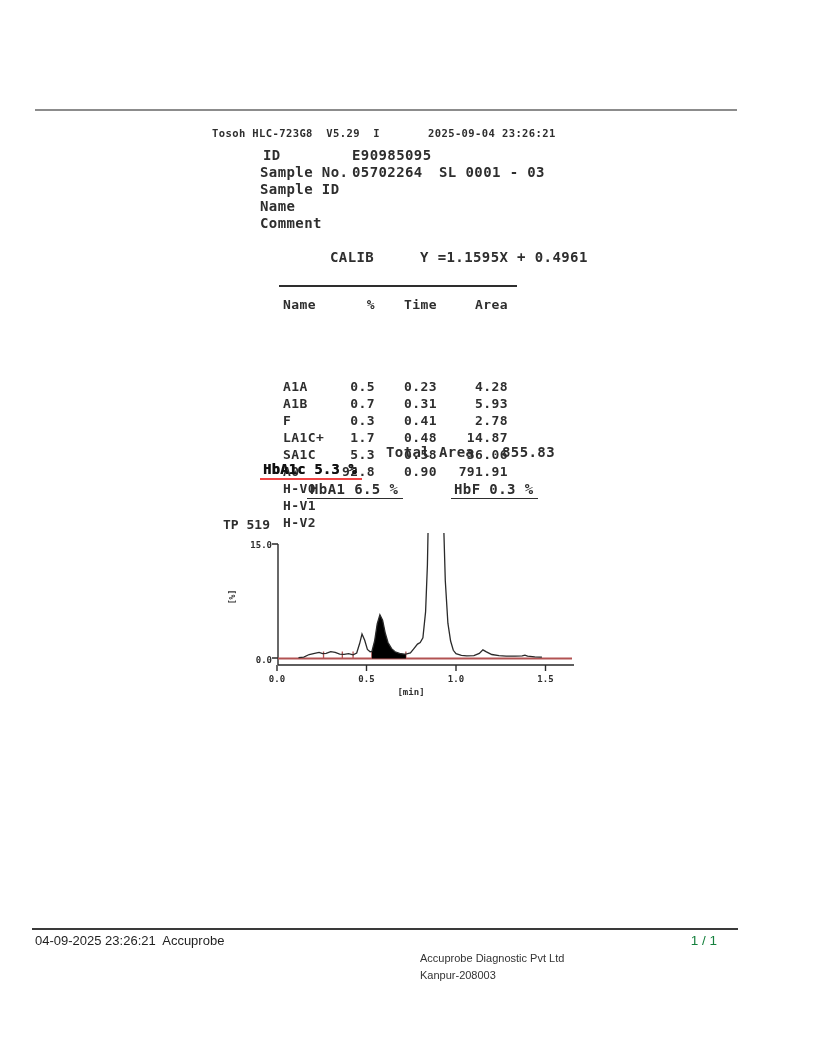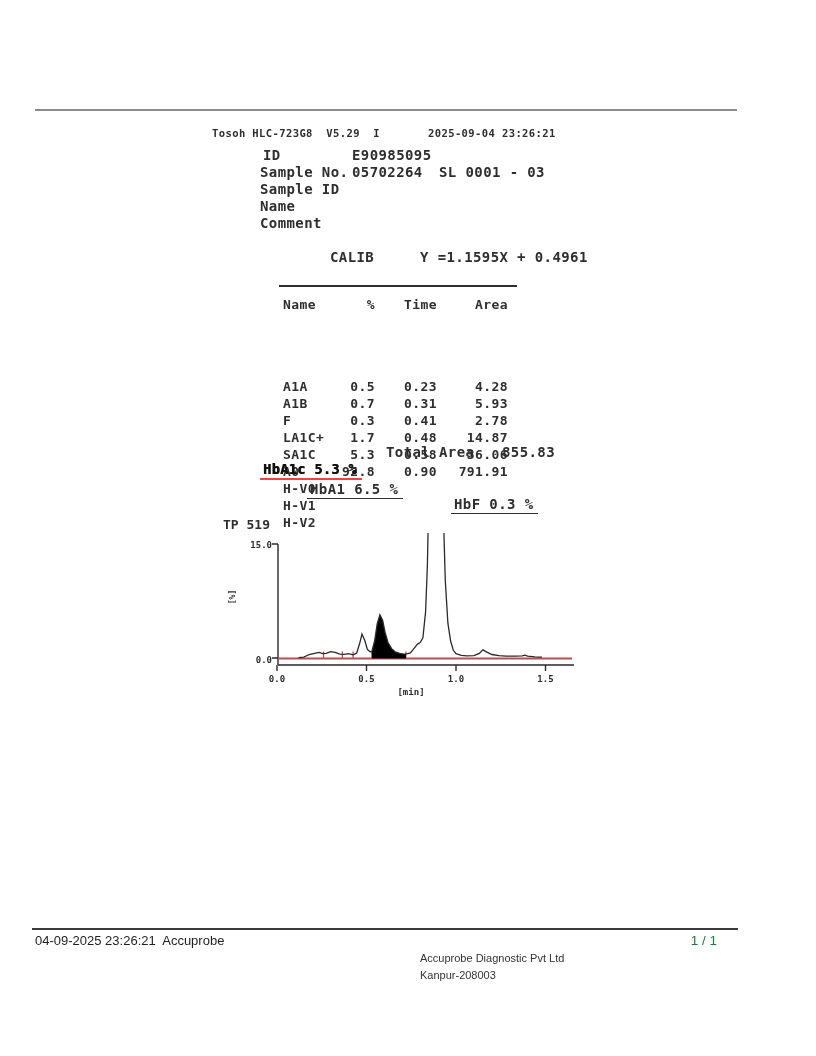--- a/index.html
+++ b/index.html
@@ -70,21 +70,21 @@
     <div style="height:5px;"></div>
     <div id="peak-table-body"><div class="row"><span class="c c-name">A1A</span><span class="c c-pct">0.5</span><span class="c c-time">0.23</span><span class="c c-area">4.28</span></div><div class="row"><span class="c c-name">A1B</span><span class="c c-pct">0.7</span><span class="c c-time">0.31</span><span class="c c-area">5.93</span></div><div class="row"><span class="c c-name">F</span><span class="c c-pct">0.3</span><span class="c c-time">0.41</span><span class="c c-area">2.78</span></div><div class="row"><span class="c c-name">LA1C+</span><span class="c c-pct">1.7</span><span class="c c-time">0.48</span><span class="c c-area">14.87</span></div><div class="row"><span class="c c-name">SA1C</span><span class="c c-pct">5.3</span><span class="c c-time">0.58</span><span class="c c-area">36.06</span></div><div class="row"><span class="c c-name">A0</span><span class="c c-pct">92.8</span><span class="c c-time">0.90</span><span class="c c-area">791.91</span></div><div class="row"><span class="c c-name">H-V0</span><span class="c c-pct"></span><span class="c c-time"></span><span class="c c-area"></span></div><div class="row"><span class="c c-name">H-V1</span><span class="c c-pct"></span><span class="c c-time"></span><span class="c c-area"></span></div><div class="row"><span class="c c-name">H-V2</span><span class="c c-pct"></span><span class="c c-time"></span><span class="c c-area"></span></div></div>
   </div>
   <div class="tbl-underline"></div>
 
   <span class="mono fld abs" style="left:339px;top:444px;">Total Area</span>
   <span class="mono fld abs" style="left:440px;top:444px;width:68px;text-align:right;">855.83</span>
 
   <span class="mono hba1c abs ul1" style="left:260px;top:461px;">HbA1c 5.3 %</span>
   <span class="mono fld abs ul2" style="left:260px;top:481px;">HbA1 6.5 %</span>
-  <span class="mono fld abs ul2" style="left:404px;top:496px;">HbF 0.3 %</span>
+  <span class="mono fld abs ul2" style="left:404px;top:481px;">HbF 0.3 %</span>
 
   <svg class="abs" style="left:215px;top:505px;" width="370" height="200" viewBox="0 0 370 200">
     <defs>
       <clipPath id="plotclip">
           <rect x="0" y="28" width="365" height="128"></rect>
         </clipPath>
     </defs>
     <text x="8" y="24" font-size="13">TP  519</text>
     <text x="57" y="43" font-size="9" text-anchor="end">15.0</text>
     <text x="57" y="158" font-size="9" text-anchor="end">0.0</text>

